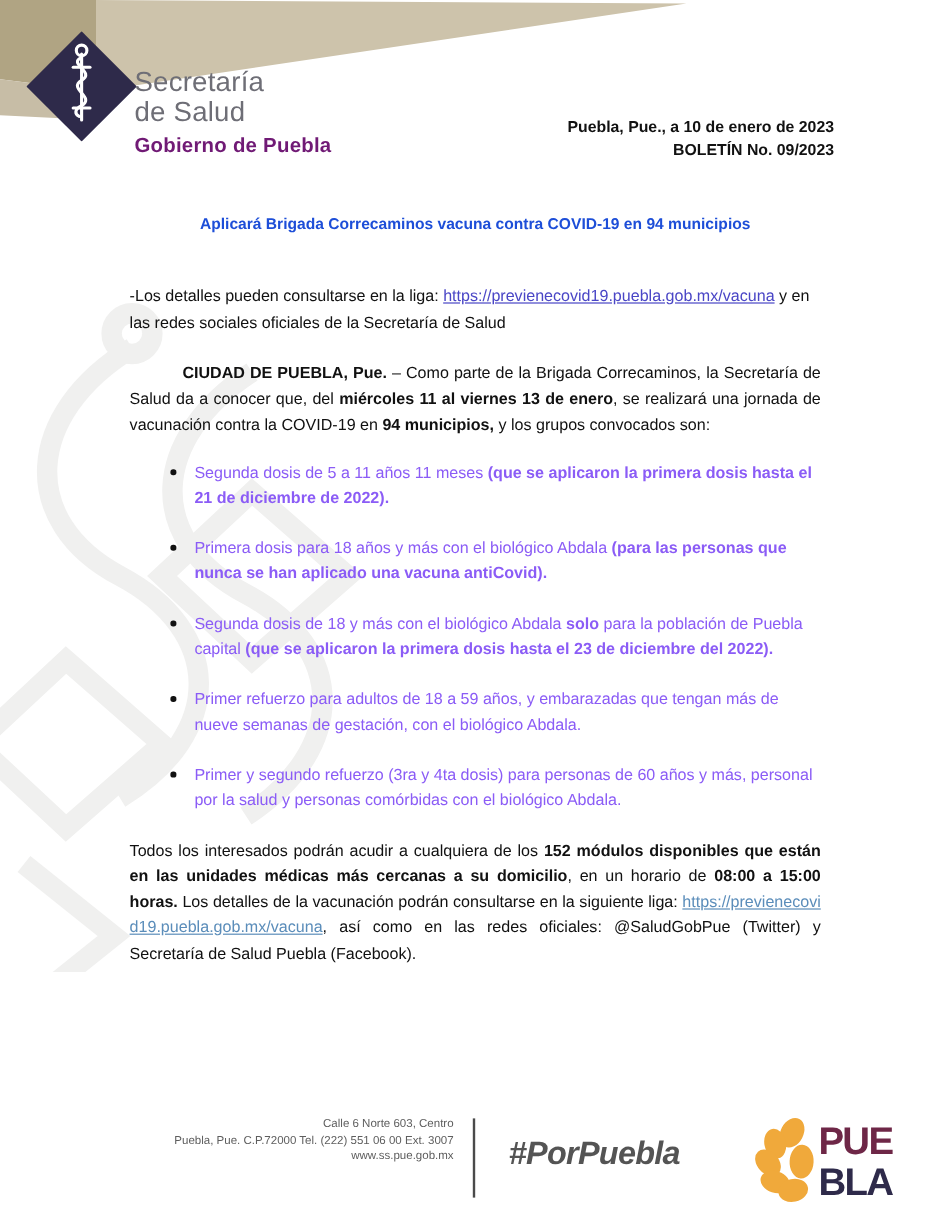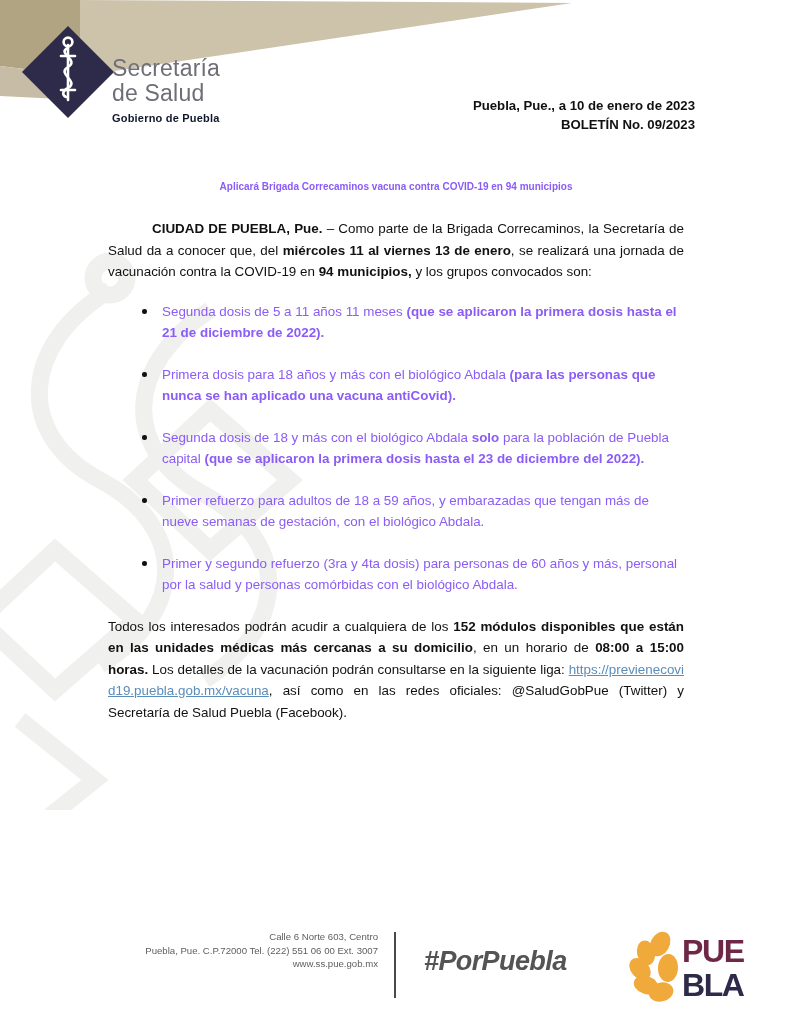--- a/index.html
+++ b/index.html
@@ -69,23 +69,23 @@
   .logo-wordmark .line2 {
     font-size: 23px;
     line-height: 25px;
     color: #6e6e76;
     font-weight: 400;
     letter-spacing: 0.2px;
   }
 
   .logo-wordmark .gob {
     margin-top: 6px;
-    font-size: 11px;
+    font-size: 17px;
     font-weight: bold;
-    color: #0f172a;
+    color: #701a75;
     letter-spacing: 0.2px;
   }
 
   
   .doc-meta {
     position: absolute;
     right: 96px;
     top: 96px;
     text-align: right;
     font-size: 13.2px;
@@ -98,26 +98,26 @@
   
   .content {
     position: absolute;
     left: 108px;
     top: 178px;
     width: 576px;
     z-index: 2;
   }
 
   .doc-title {
-    font-size: 10px;
+    font-size: 13px;
     font-weight: bold;
     text-align: center;
     line-height: 18px;
-    margin-bottom: 22px;
-    color: #8b5cf6;
+    margin-bottom: 40px;
+    color: #1d4ed8;
   }
 
   .para {
     font-size: 13.4px;
     line-height: 21.5px;
     margin-bottom: 17px;
     color: #111;
   }
 
   .para-link-intro { margin-bottom: 21px; }
@@ -268,20 +268,23 @@
 
   <div class="doc-meta">
     <div>Puebla, Pue., a 10 de enero de 2023</div>
     <div>BOLETÍN No. 09/2023</div>
   </div>
 
   <div class="content">
 
     <div class="doc-title">Aplicará Brigada Correcaminos vacuna contra COVID-19 en 94 municipios</div>
 
+    <div class="para para-link-intro">
+      <span>-Los detalles pueden consultarse en la liga: </span><a class="link" href="#">https://previenecovid19.puebla.gob.mx/vacuna</a><span> y en las redes sociales oficiales de la Secretaría de Salud</span>
+    </div>
 
     <div class="para para-body">
       <span class="indent-first"></span><b>CIUDAD DE PUEBLA, Pue.</b><span> – Como parte de la Brigada Correcaminos, la Secretaría de Salud da a conocer que, del </span><b>miércoles 11 al viernes 13 de enero</b><span>, se realizará una jornada de vacunación contra la COVID-19 en </span><b>94 municipios,</b><span> y los grupos convocados son:</span>
     </div>
 
     <ul class="bullets">
       <li>
         <span>Segunda dosis de 5 a 11 años 11 meses </span><b>(que se aplicaron la primera dosis hasta el 21 de diciembre de 2022).</b>
       </li>
       <li>

